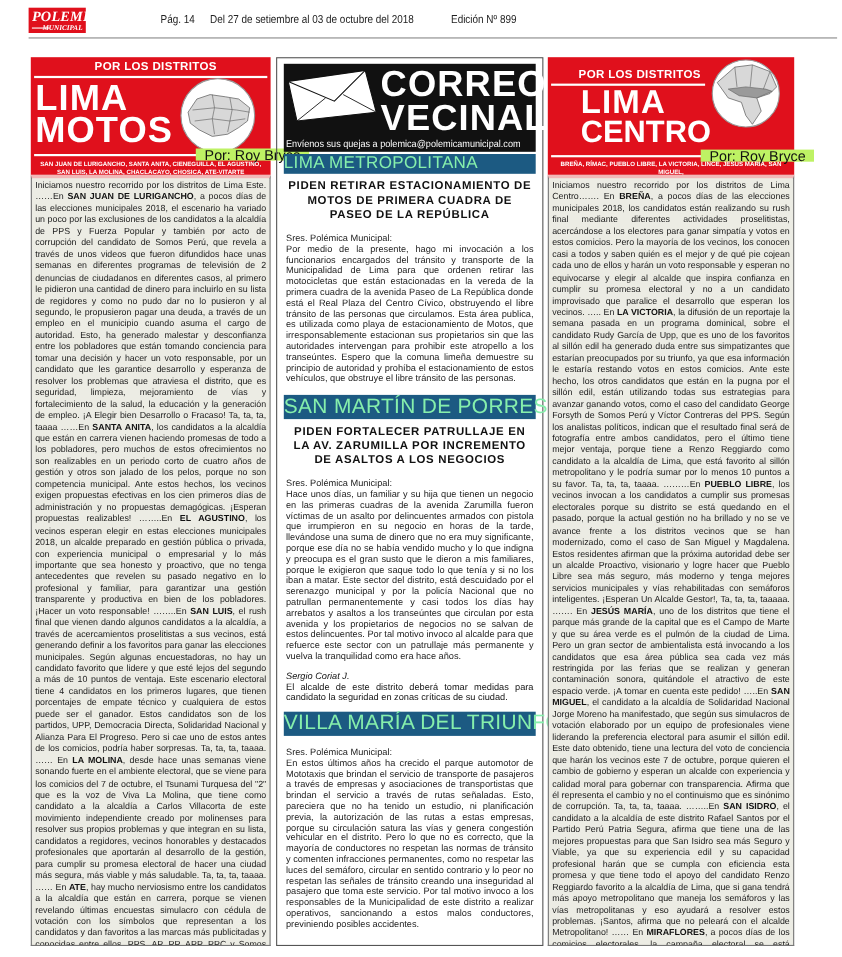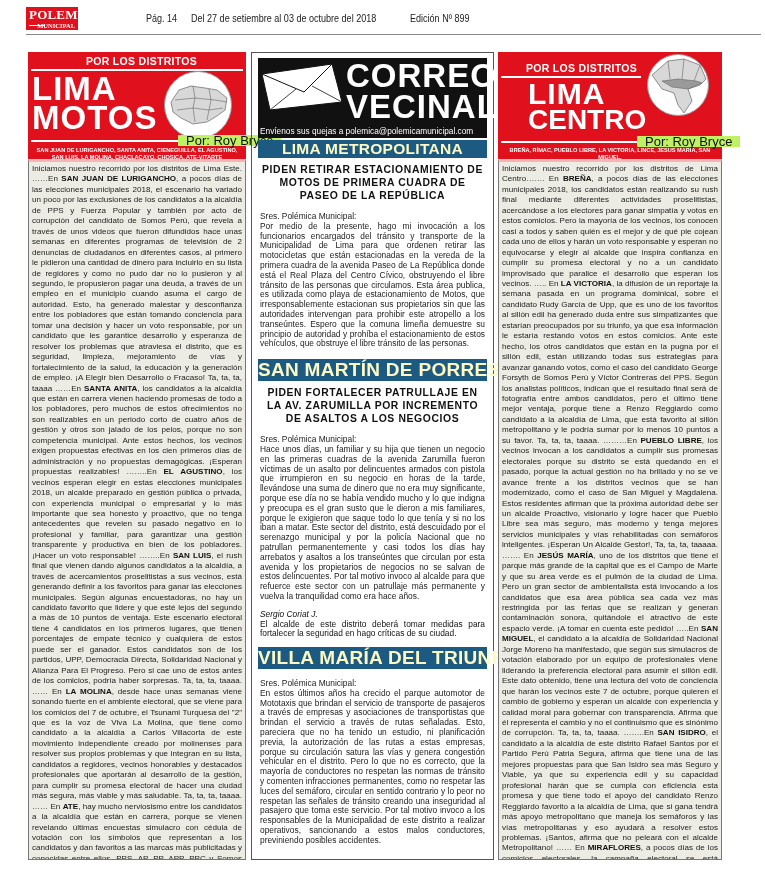--- a/index.html
+++ b/index.html
@@ -1,21 +1,21 @@
 <!DOCTYPE html>
 <html><head>
 <meta charset="utf-8">
 <style>
   * { box-sizing: border-box; margin: 0; padding: 0; }
   html, body { width: 765px; height: 870px; background: #ffffff; overflow: hidden; }
   body { font-family: "Liberation Sans", sans-serif; color: #111; position: relative; }
 
   
   .topbar { position: absolute; left: 0; top: 0; width: 765px; height: 40px; }
-  .logo { position: absolute; left: 26px; top: 7px; width: 52px; height: 23px; background: #e0101c; color: #fff; }
+  .logo { position: absolute; left: 26px; top: 7px; width: 52px; height: 23px; background: #e0101c; color: #fff; font-style: italic; }
   .logo .l1 { position: absolute; left: 3px; top: 0px; font-family: "Liberation Serif", serif; font-weight: bold; font-size: 13px; letter-spacing: 0.2px; }
   .logo .l2 { position: absolute; right: 3px; bottom: 1px; font-family: "Liberation Serif", serif; font-weight: bold; font-size: 6.5px; }
   .logo .lline { position: absolute; left: 3px; bottom: 4px; width: 16px; height: 1px; background: #fff; }
   .hdr-text { position: absolute; top: 12px; font-family: "Liberation Sans Narrow", "Liberation Sans", sans-serif; font-size: 10.5px; color: #222; transform: scaleX(0.86); transform-origin: left; white-space: nowrap; }
   .hdr-rule { position: absolute; left: 26px; top: 34px; width: 735px; height: 1px; background: #888; }
 
   
   .col { position: absolute; top: 52px; }
   .col-left { left: 28px; width: 218px; height: 808px; }
   .col-mid { left: 251px; width: 243px; height: 808px; border: 1px solid #555; }
@@ -35,21 +35,21 @@
   .body-box { position: absolute; left: 0; right: 0; bottom: 0; background: #ecece4; border: 1px solid #777; border-top: 3px solid #f2b8b8; padding: 2px 3px; font-size: 8.05px; line-height: 10.45px; text-align: justify; color: #222; overflow: hidden; }
   .body-box b { font-weight: bold; color: #111; }
 
   
   .correo { position: relative; margin: 5px 6px 0 6px; height: 80px; background: #111; color: #fff; }
   .correo .t1 { position: absolute; left: 88px; top: 2px; font-weight: bold; font-size: 33px; line-height: 32px; letter-spacing: 1px; }
   .correo .t2 { position: absolute; left: 88px; top: 33px; font-weight: bold; font-size: 33px; line-height: 32px; letter-spacing: 1px; }
   .correo .email { position: absolute; left: 2px; bottom: 2px; font-family: "Liberation Sans Narrow", "Liberation Sans", sans-serif; font-size: 9px; white-space: nowrap; transform: scaleX(0.92); transform-origin: left; }
   .env { position: absolute; left: 2px; top: 4px; width: 84px; height: 50px; }
 
-  .sec-bar { margin: 2px 6px 0 6px; height: 18px; background: #1c5a82; color: #fef9c3; text-align: center; font-weight: bold; font-size: 15.5px; line-height: 18px; letter-spacing: 0.3px; white-space: nowrap; }
+  .sec-bar { margin: 2px 6px 0 6px; height: 18px; background: #1c5a82; color: #86efac; font-weight: normal; font-size: 15.5px; line-height: 18px; letter-spacing: 0.3px; white-space: nowrap; }
   .sec-bar.big { height: 22px; font-size: 19px; line-height: 22px; }
   .headline { margin: 5px 8px 0 8px; text-align: center; font-weight: bold; font-size: 10.4px; line-height: 13px; letter-spacing: 0.6px; color: #111; }
   .letter { margin: 10px 8px 0 8px; font-family: "Liberation Sans Narrow", "Liberation Sans", sans-serif; font-size: 8.4px; line-height: 9.8px; text-align: justify; color: #222; }
   .letter .salut { font-weight: normal; }
   .letter p { margin: 0; }
   .sig { margin: 8px 8px 0 8px; font-size: 8.4px; line-height: 9.8px; }
   .sig .name { font-weight: normal; }
   .sig .note { font-weight: bold; font-style: italic; text-align: justify; }
   .sig .note.plain { font-style: normal; font-weight: normal; }
 </style>
@@ -116,21 +116,21 @@
   </div>
 
   <div class="sec-bar big" style="margin-top:10px;">SAN MARTÍN DE PORRES</div>
   <div class="headline">PIDEN FORTALECER PATRULLAJE EN LA AV. ZARUMILLA POR INCREMENTO DE ASALTOS A LOS NEGOCIOS</div>
   <div class="letter">
     <p class="salut">Sres. Polémica Municipal:</p>
     <p>Hace unos días, un familiar y su hija que tienen un negocio en las primeras cuadras de la avenida Zarumilla fueron víctimas de un asalto por delincuentes armados con pistola que irrumpieron en su negocio en horas de la tarde, llevándose una suma de dinero que no era muy significante, porque ese día no se había vendido mucho y lo que indigna y preocupa es el gran susto que le dieron a mis familiares, porque le exigieron que saque todo lo que tenía y si no los iban a matar. Este sector del distrito, está descuidado por el serenazgo municipal y por la policía Nacional que no patrullan permanentemente y casi todos los días hay arrebatos y asaltos a los transeúntes que circulan por esta avenida y los propietarios de negocios no se salvan de estos delincuentes. Por tal motivo invoco al alcalde para que refuerce este sector con un patrullaje más permanente y vuelva la tranquilidad como era hace años.</p>
   </div>
   <div class="sig">
     <div class="name" style="font-style:italic;">Sergio Coriat J.</div>
-    <div class="note plain">El alcalde de este distrito deberá tomar medidas para fortalecer la seguridad en hago críticas de su ciudad.</div>
+    <div class="note plain">El alcalde de este distrito deberá tomar medidas para candidato la seguridad en zonas críticas de su ciudad.</div>
   </div>
 
   <div class="sec-bar big" style="margin-top:8px;">VILLA MARÍA DEL TRIUNFO</div>
   <div class="letter">
     <p class="salut">Sres. Polémica Municipal:</p>
     <p>En estos últimos años ha crecido el parque automotor de Mototaxis que brindan el servicio de transporte de pasajeros a través de empresas y asociaciones de transportistas que brindan el servicio a través de rutas señaladas. Esto, pareciera que no ha tenido un estudio, ni planificación previa, la autorización de las rutas a estas empresas, porque su circulación satura las vías y genera congestión vehicular en el distrito. Pero lo que no es correcto, que la mayoría de conductores no respetan las normas de tránsito y comenten infracciones permanentes, como no respetar las luces del semáforo, circular en sentido contrario y lo peor no respetan las señales de tránsito creando una inseguridad al pasajero que toma este servicio. Por tal motivo invoco a los responsables de la Municipalidad de este distrito a realizar operativos, sancionando a estos malos conductores, previniendo posibles accidentes.</p>
   </div>
 
 </div>
 

